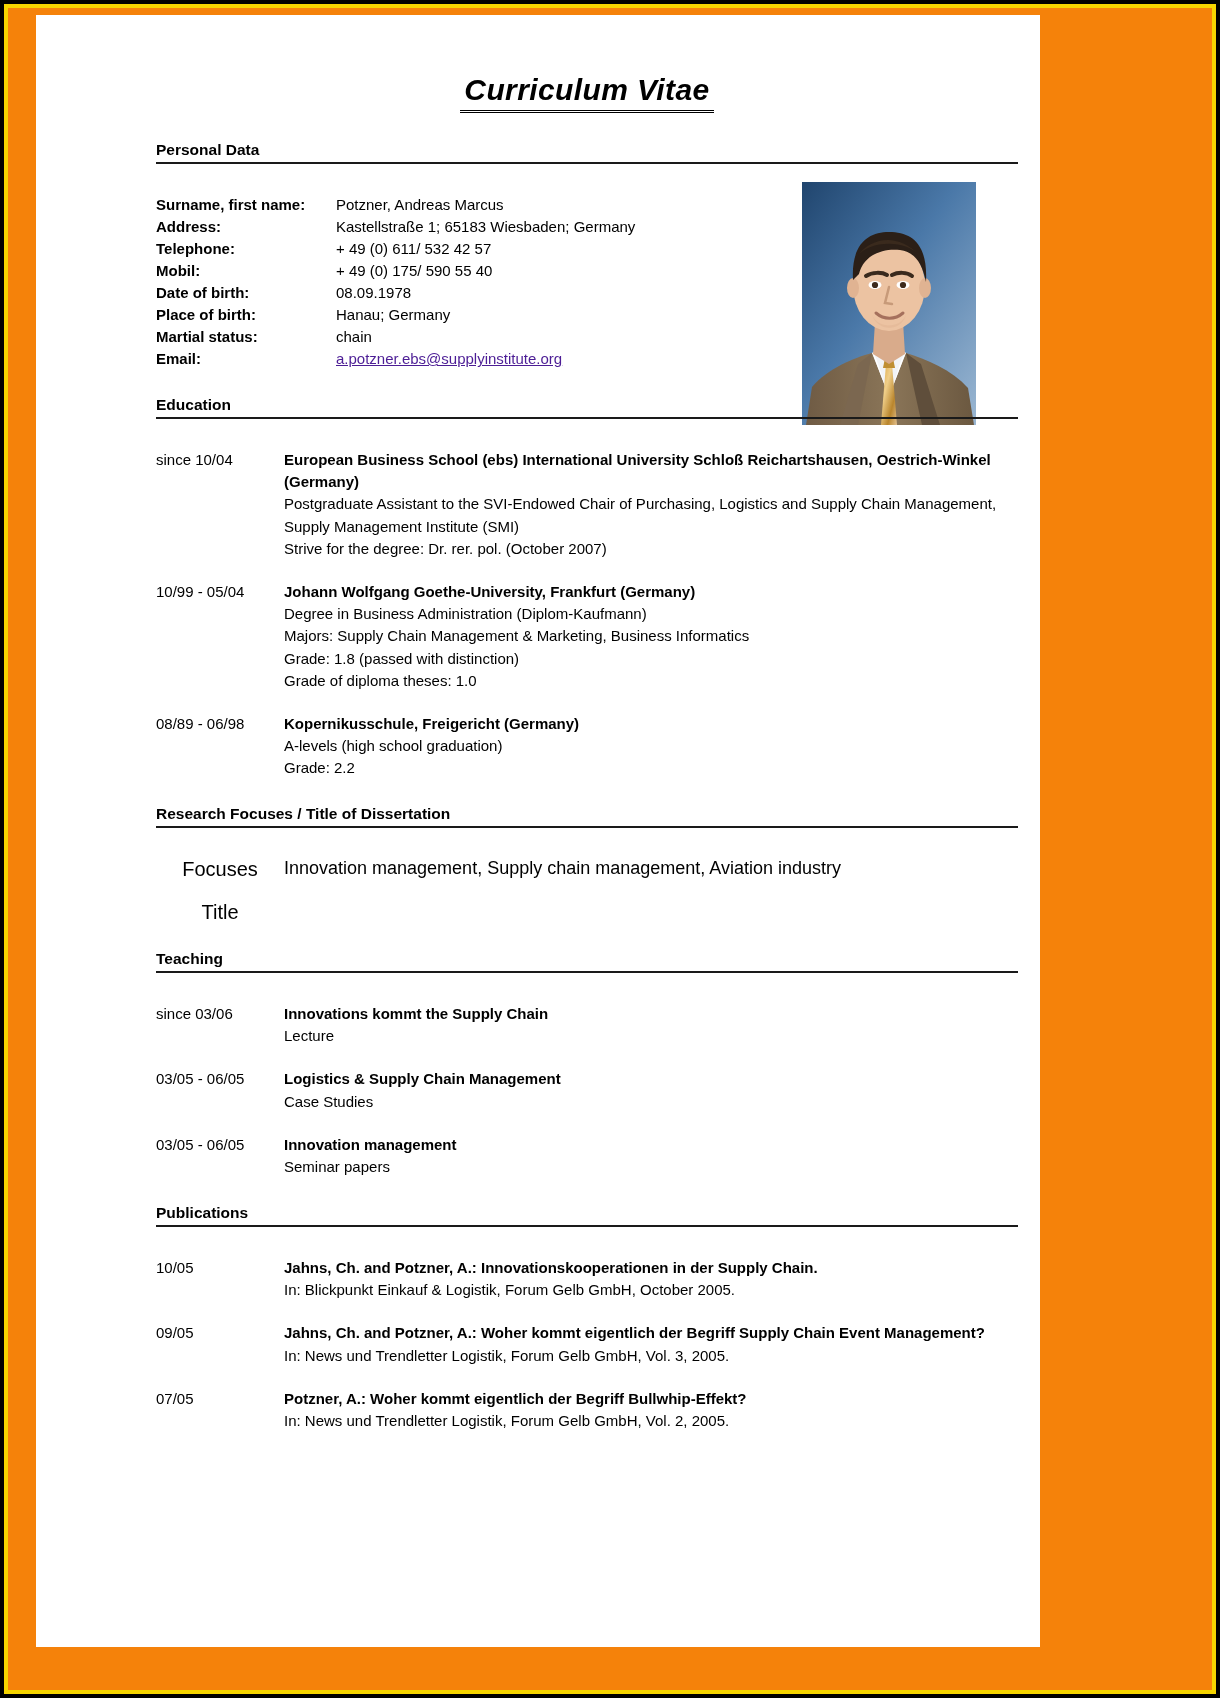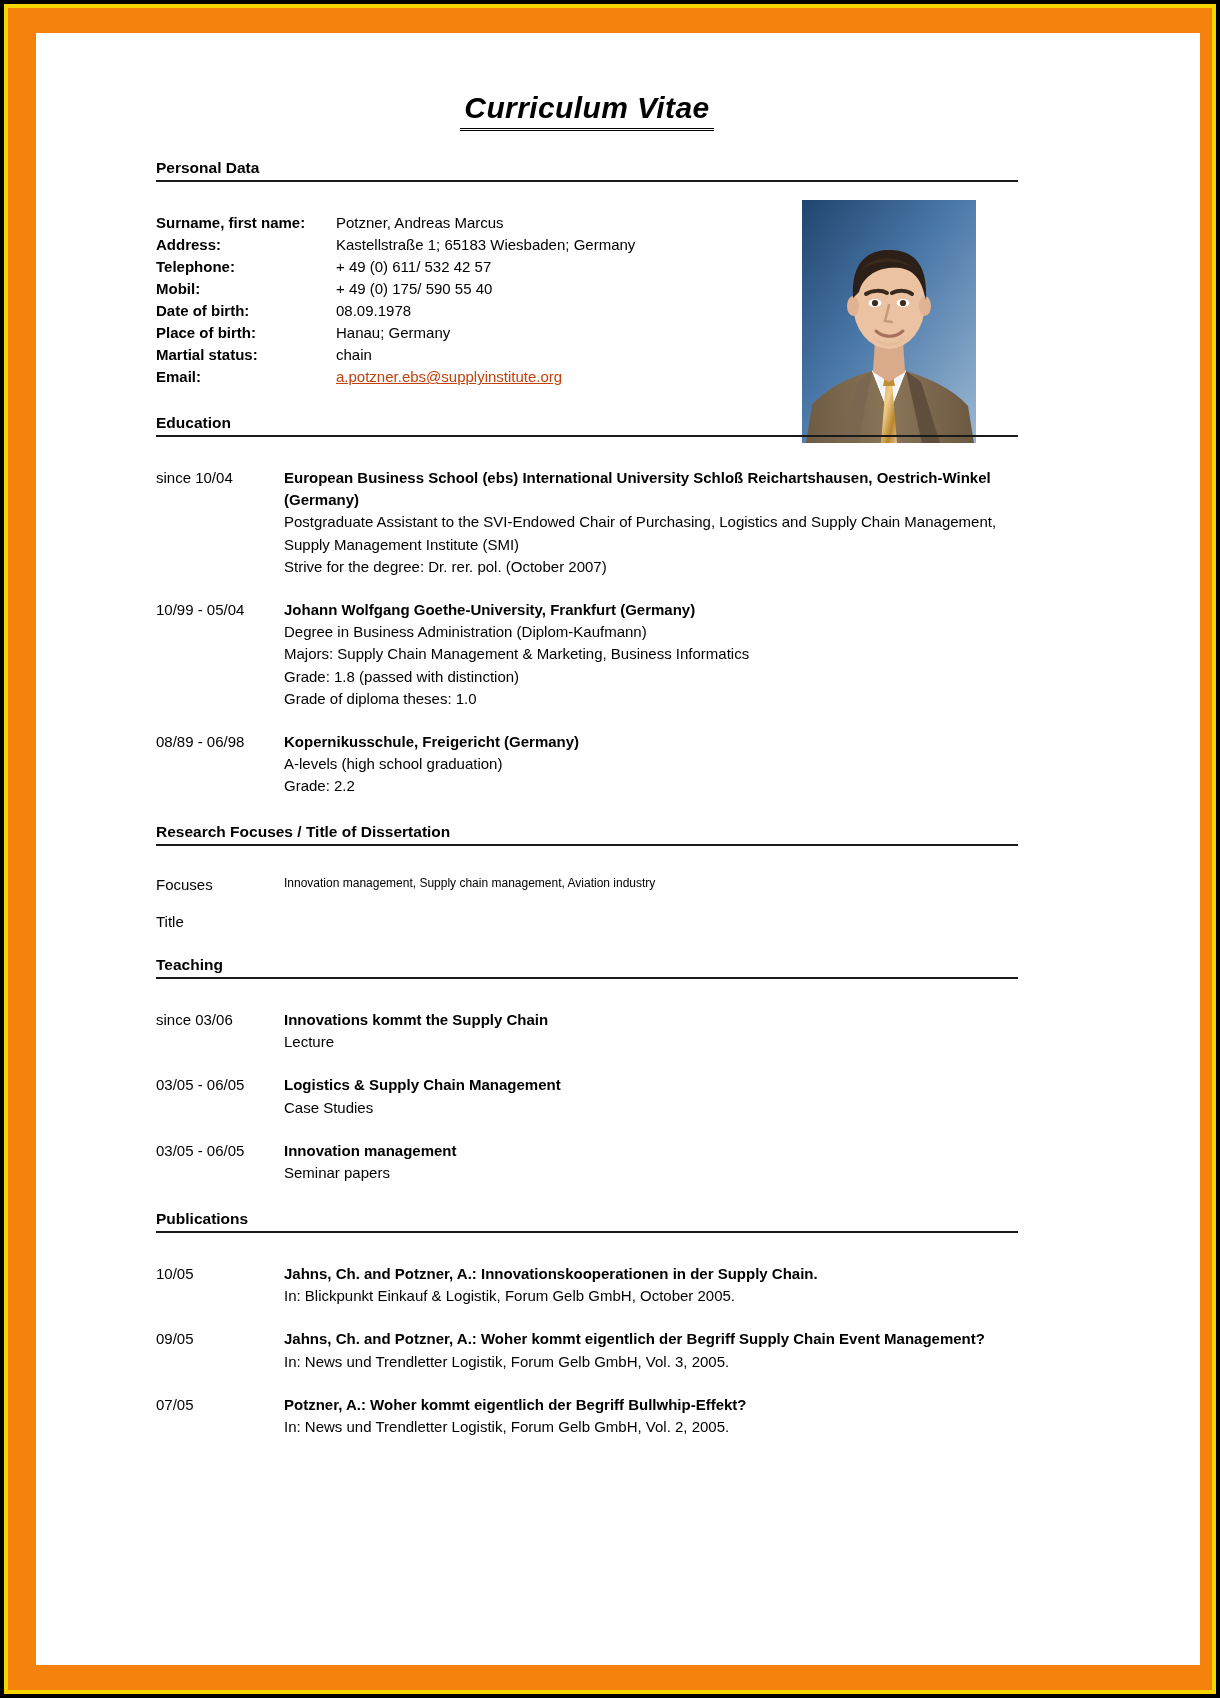--- a/index.html
+++ b/index.html
@@ -29,22 +29,22 @@
     background: #f5d400;   
   }
   .orange-frame {
     position: absolute;
     left: 8px; top: 8px; right: 8px; bottom: 8px;
     background: #f5820a;   
   }
   .paper {
     position: absolute;
     left: 36px;
-    top: 33px;
-    width: 1164px;
+    top: 15px;
+    width: 1004px;
     height: 1632px;
     background: #ffffff;
     box-sizing: border-box;
     overflow: hidden;
   }
 
   
   .doc {
     position: absolute;
     left: 120px;
@@ -125,26 +125,27 @@
   
   .simple-row {
     display: flex;
     align-items: flex-start;
     margin-bottom: 20px;
   }
   .simple-row:last-child { margin-bottom: 2px; }
   .simple-lbl {
     width: 128px;
     flex: 0 0 128px;
-    font-size: 15px;
-  }
-  .simple-val { font-size: 12px; }
+    font-size: 20px;
+    text-align: center;
+  }
+  .simple-val { font-size: 18px; }
 
   .email-link {
-    color: #c2410c;
+    color: #4c1d95;
     text-decoration: underline;
     font-size: 15px;
   }
 
   
   .photo {
     position: absolute;
     left: 766px;
     top: 167px;
     width: 174px;

